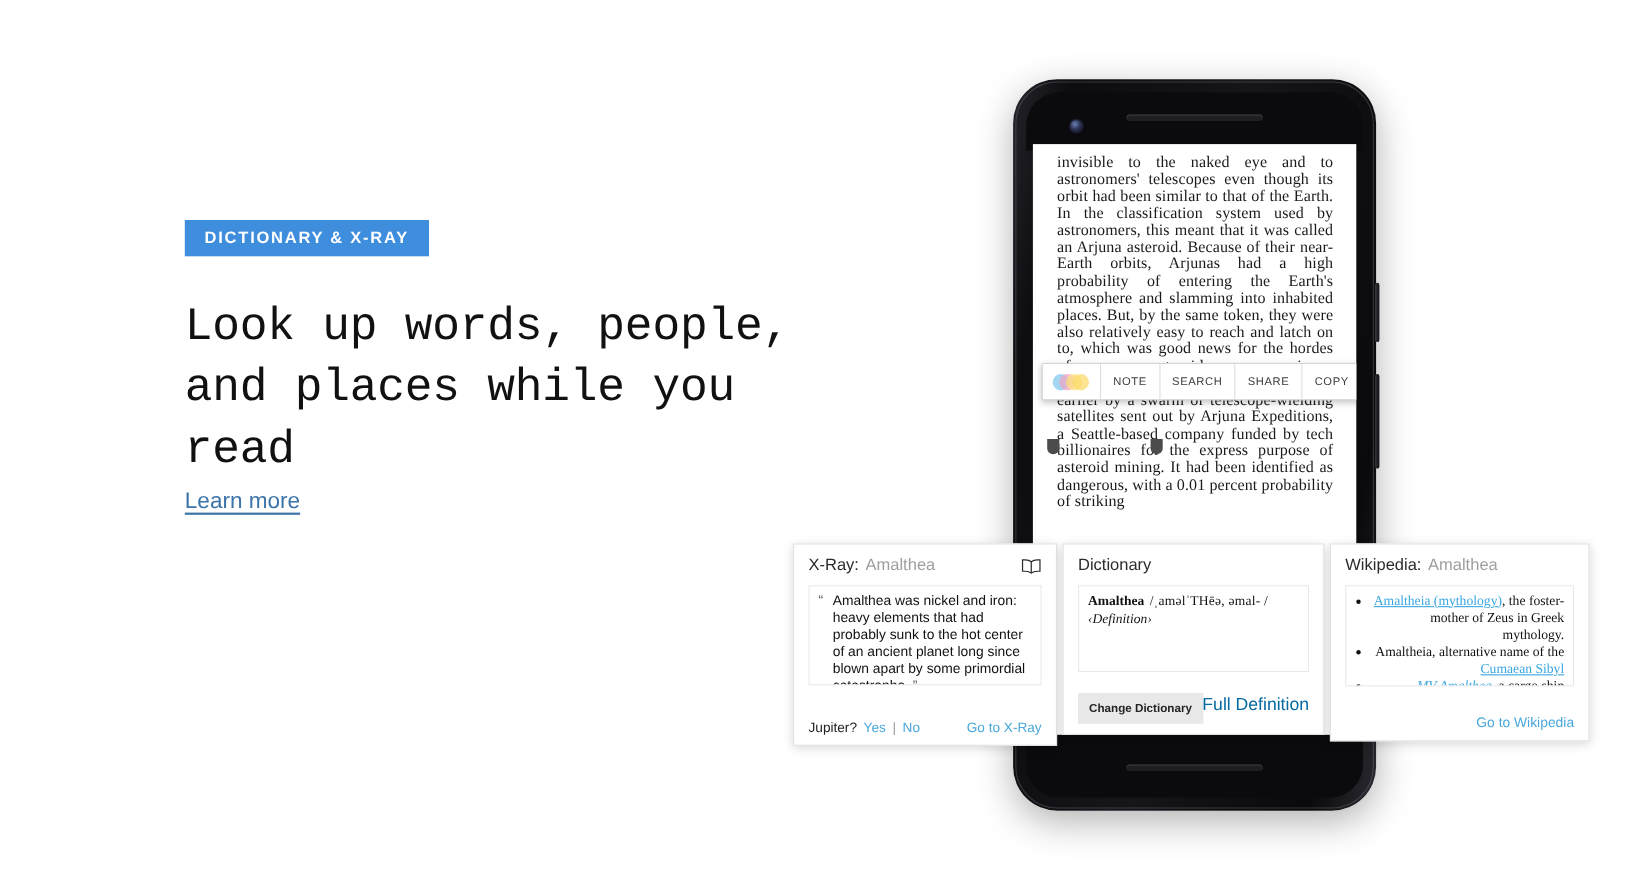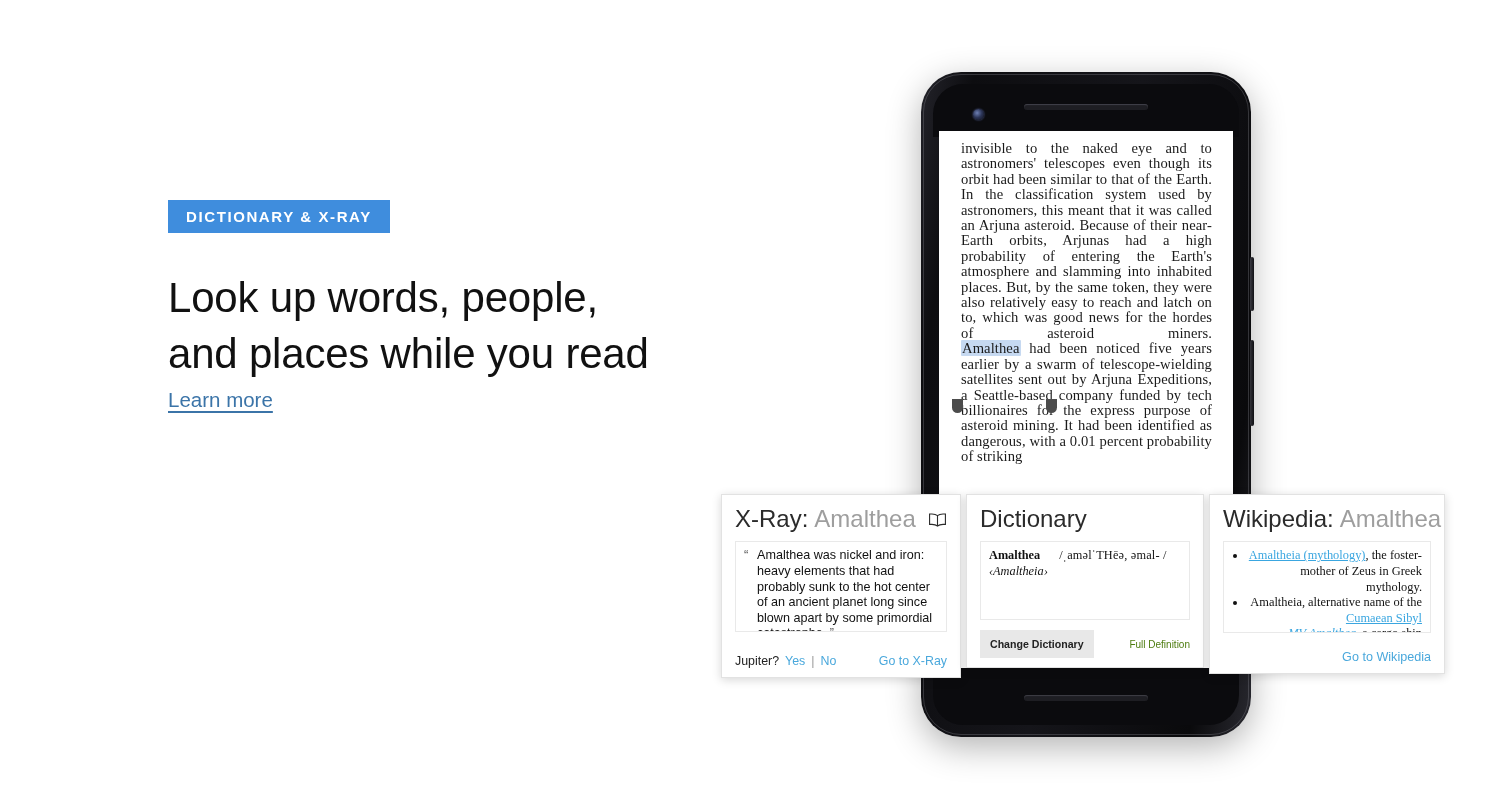--- a/index.html
+++ b/index.html
@@ -35,21 +35,21 @@
     line-height: 1;
   }
   .headline {
     margin: 37px 0 0 0;
     font-size: 42px;
     font-weight: 400;
     line-height: 1.33;
     color: #111111;
     letter-spacing: -0.2px;
   }
-  .headline .hl-line { display: block; }
+  .headline .hl-line { display: block; font-family: Liberation Mono, monospace; }
   .subcopy {
     margin: 26px 0 0 0;
     font-size: 20.5px;
     line-height: 1.77;
     color: #171717;
     font-weight: 400;
     max-width: 500px;
   }
   .learn-more {
     display: inline-block;
@@ -261,21 +261,21 @@
     border: 1px solid #e2e2e2;
     box-shadow: 0 2px 9px rgba(0,0,0,0.16);
     box-sizing: border-box;
     padding: 11px 13px 9px 13px;
   }
   #card-xray      { left: 721px;  top: 494px; width: 240px; height: 184px; }
   #card-dict      { left: 966px;  top: 494px; width: 238px; height: 174px; }
   #card-wiki      { left: 1209px; top: 494px; width: 236px; height: 180px; text-align: right; }
 
   .card-title {
-    font-size: 24px;
+    font-size: 15px;
     color: #2b2b2b;
     font-weight: 400;
     line-height: 1.1;
     display: flex;
     align-items: center;
   }
   .card-title .subject { color: #9e9e9e; margin-left: 6px; }
   .book-icon {
     margin-left: auto;
     width: 19px; height: 15px;
@@ -324,40 +324,40 @@
   .helpful-label { margin-right: 6px; }
 
   
   .dict-entry {
     font-family: "Liberation Serif", serif;
     font-size: 12.3px;
     line-height: 15px;
     color: #111;
   }
   .dict-entry .term { font-weight: bold; }
-  .dict-entry .ipa { margin-left: 19px; letter-spacing: .2px; }
+  .dict-entry .ipa { margin-left: 5px; letter-spacing: .2px; }
   .dict-entry .pos { font-style: italic; display: block; margin-top: 1px; }
   .dict-entry .sense { display: block; margin-top: 3px; padding-left: 13px; text-align: justify; }
   .btn-change-dict {
     position: absolute;
     left: 13px; bottom: 9px;
     background: #e8e8e8;
     border: none;
     color: #232323;
     font-size: 10.6px;
     font-weight: bold;
     padding: 8px 10px;
     font-family: "Liberation Sans", sans-serif;
     cursor: pointer;
   }
   .link-full-def {
     position: absolute;
     right: 13px; bottom: 17px;
-    font-size: 10px;
-    color: #4d7c0f;
+    font-size: 16px;
+    color: #0369a1;
     cursor: pointer;
   }
 
   
   .wiki-list {
     margin: 0;
     padding-left: 15px;
     font-size: 12.4px;
     line-height: 15.6px;
     color: #111;
@@ -411,20 +411,34 @@
   <div class="screen">
 
     <div class="page-text">
       <p>invisible to the naked eye and to astronomers' telescopes even though its orbit had been similar to that of the Earth. In the classification system used by astronomers, this meant that it was called an Arjuna asteroid. Because of their near-Earth orbits, Arjunas had a high probability of entering the Earth's atmosphere and slamming into inhabited places. But, by the same token, they were also relatively easy to reach and latch on to, which was good news for the hordes of asteroid miners.</p>
       <p class="last-line"><span class="sel-word">Amalthea</span><span> had been noticed five years earlier by a swarm of telescope-wielding satellites sent out by Arjuna Expeditions, a Seattle-based company funded by tech billionaires for the express purpose of asteroid mining. It had been identified as dangerous, with a 0.01 percent probability of striking</span></p>
     </div>
 
     <div class="sel-handle left"></div>
     <div class="sel-handle right"></div>
 
+    <div class="sel-toolbar">
+      <div class="tb-highlighter">
+        <div class="hl-dots">
+            <i></i>
+            <i></i>
+            <i></i>
+            <i></i>
+          </div>
+      </div>
+      <div class="tb-item">NOTE</div>
+      <div class="tb-item">SEARCH</div>
+      <div class="tb-item">SHARE</div>
+      <div class="tb-item">COPY</div>
+    </div>
 
     <div class="page-dots">
       <span></span>
       <span class="active"></span>
       <span></span>
     </div>
   </div>
 </div>
 
 <div class="card" id="card-xray">
@@ -449,21 +463,21 @@
   </div>
 </div>
 
 <div class="card" id="card-dict">
   <div class="card-title">
     <span>Dictionary</span>
   </div>
   <div class="card-inner">
     <div class="dict-entry">
       <span class="term">Amalthea</span><span class="ipa">/ˌaməlˈTHēə,  əmal-  /</span>
-      <span class="pos">‹Amaltheia›</span>
+      <span class="pos">‹Definition›</span>
     </div>
   </div>
   <button class="btn-change-dict">Change Dictionary</button>
   <span class="link-full-def">Full Definition</span>
 </div>
 
 <div class="card" id="card-wiki">
   <div class="card-title">
     <span>Wikipedia:</span>
     <span class="subject">Amalthea</span>

